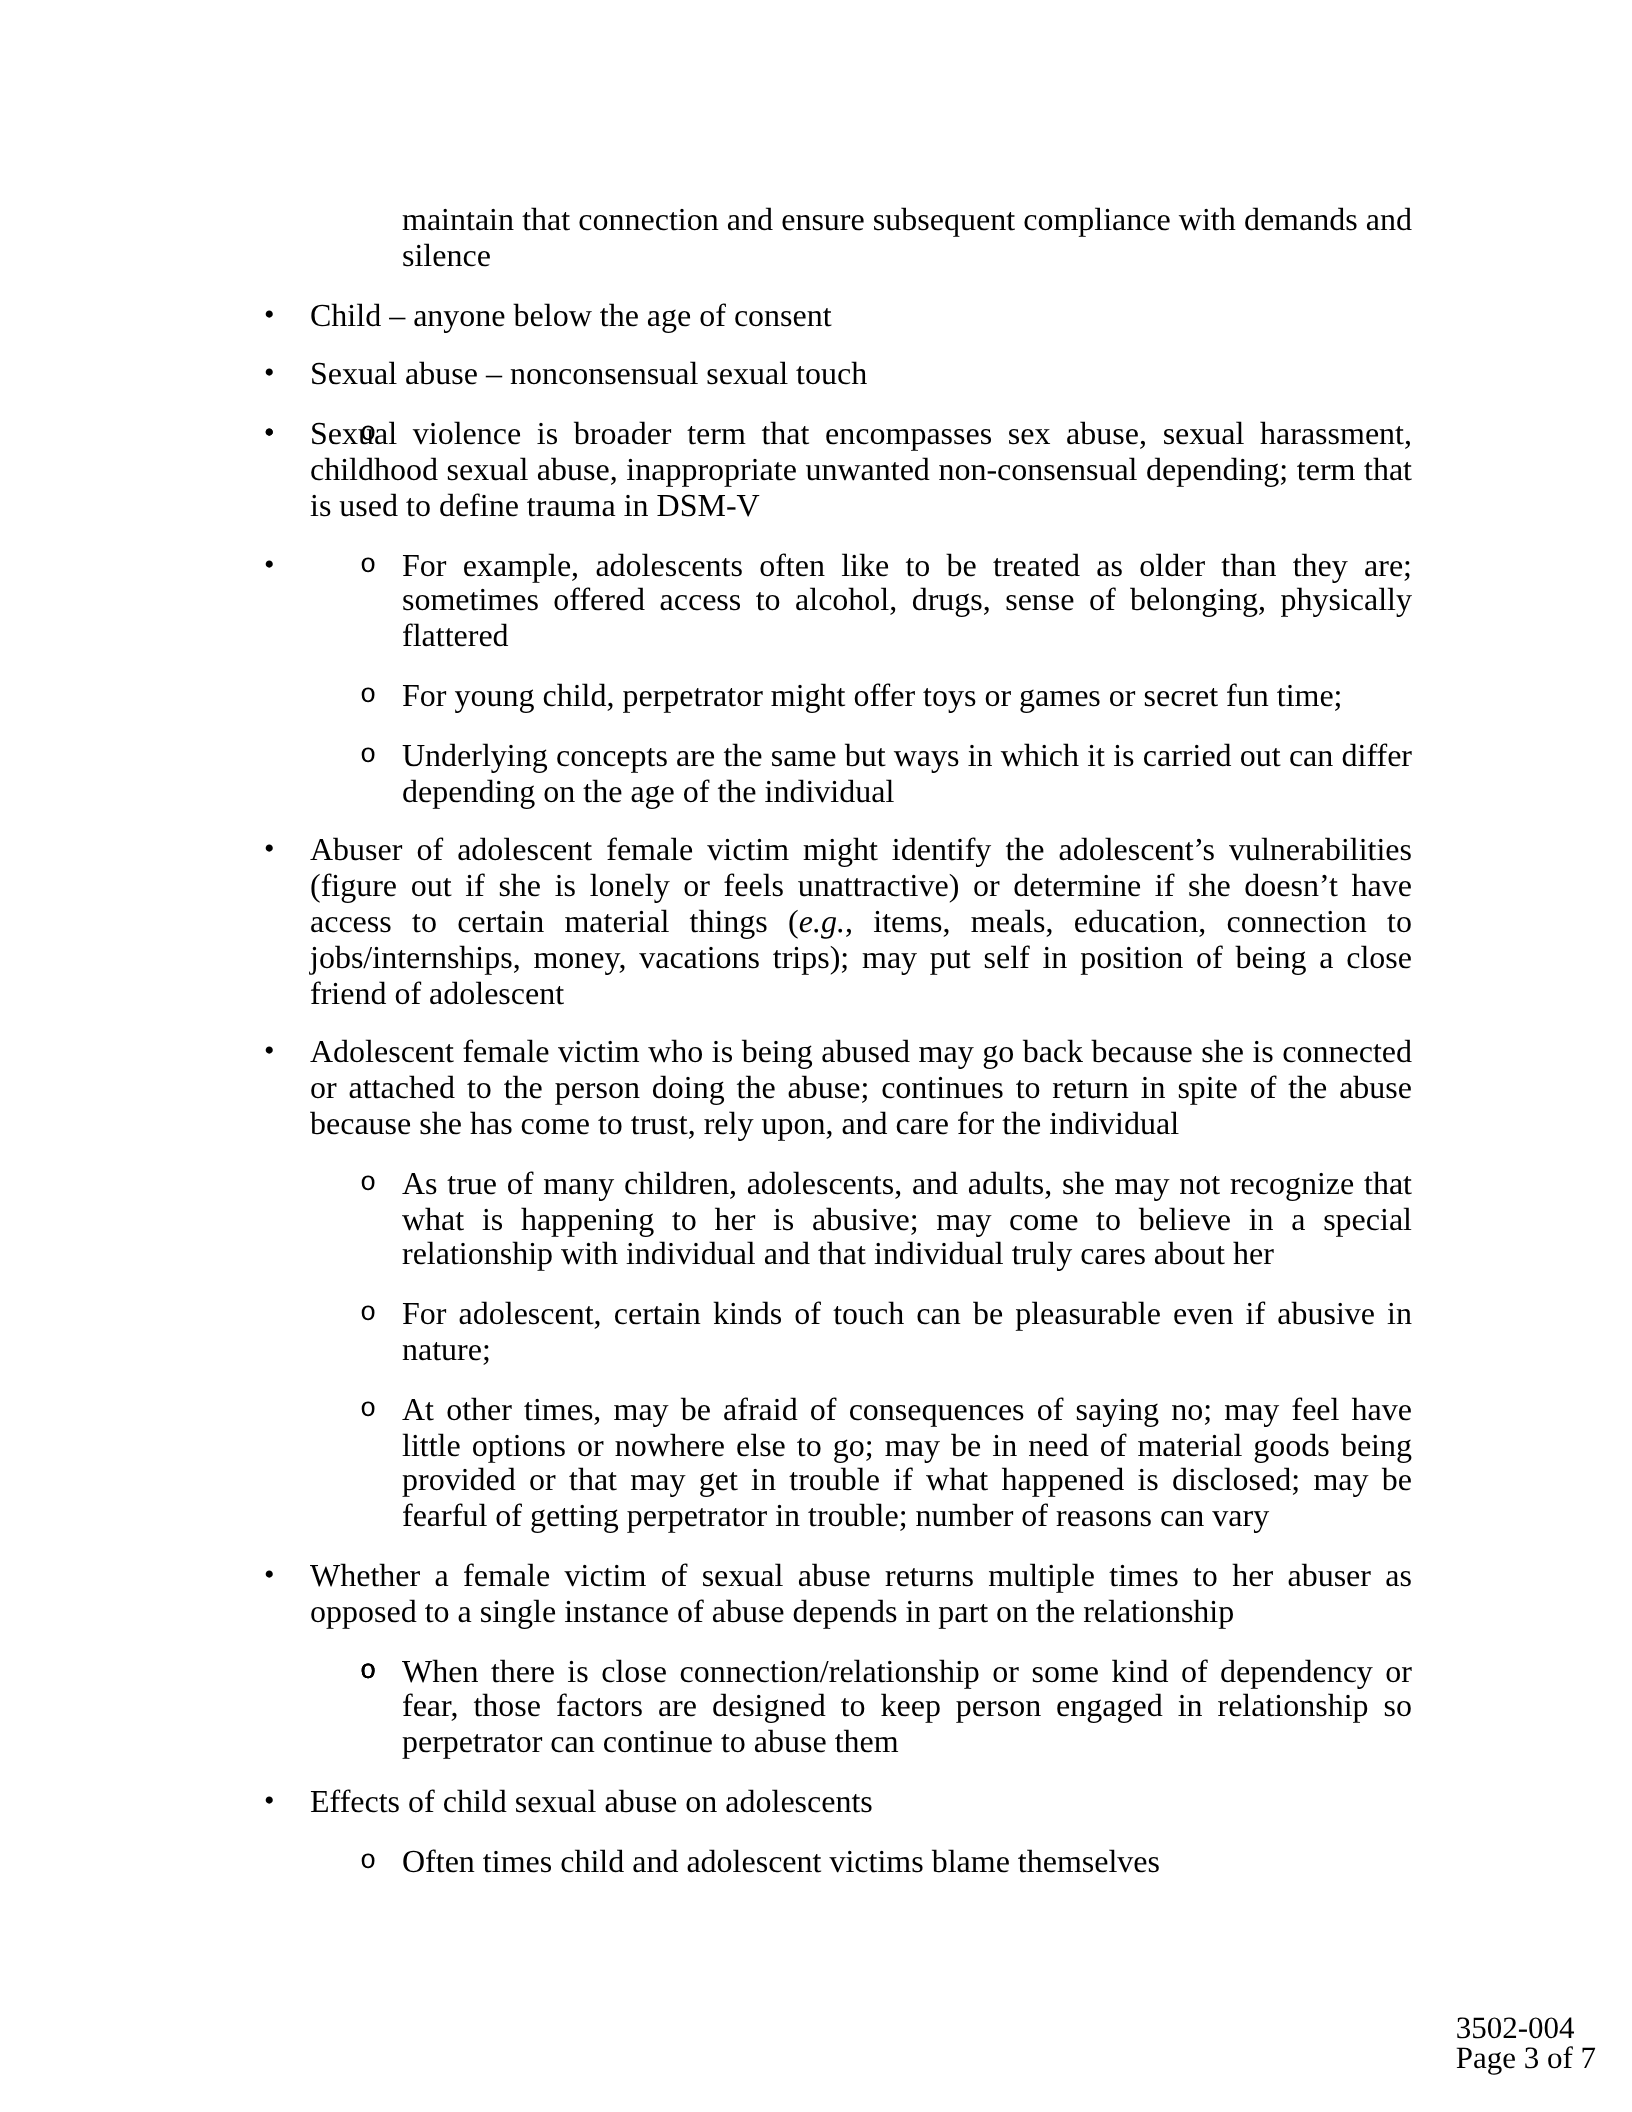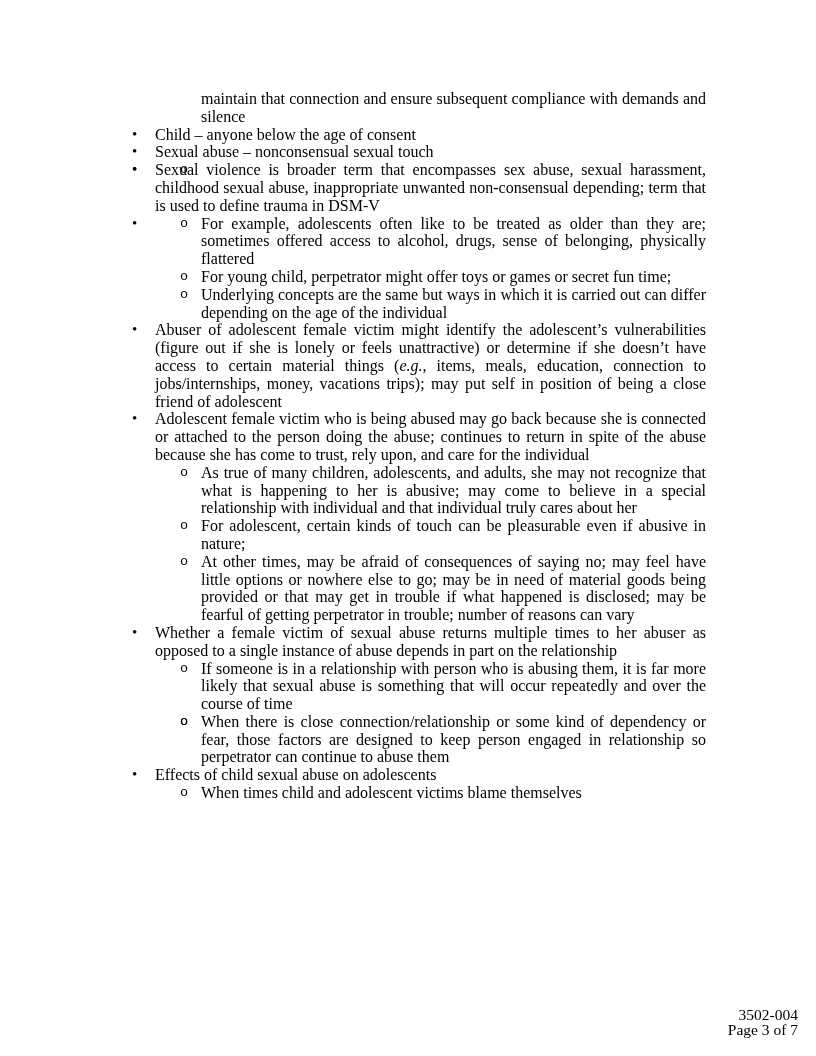--- a/index.html
+++ b/index.html
@@ -16,40 +16,40 @@
   }
   .content {
     position: absolute;
     left: 0;
     top: 90px;
     width: 706px;
   }
   .item {
     position: relative;
     text-align: justify;
+    margin-top: 12px;
   }
   .item.l1 { padding-left: 155px; }
   .item.l2 { padding-left: 201px; }
   .item.cont { padding-left: 201px; }
   .marker {
     position: absolute;
     top: 0;
   }
   .l1 > .marker { left: 132px; font-size: 15px; }
   .l2 > .marker {
     left: 180px;
     font-family: "Liberation Mono", monospace;
     font-size: 13.5px;
   }
   .italic { font-style: italic; font-family: Liberation Serif, serif; }
   .footer {
     position: absolute;
     right: 18px;
     top: 1008px;
-    text-align: right;
     font-size: 15.5px;
     line-height: 14.5px;
     white-space: nowrap;
   }
 </style>
 </head>
 <body>
 
 <div class="page">
   <div class="content">
@@ -62,23 +62,23 @@
       <div class="item l1"><span class="marker">•</span></div>
       <div class="item l2"><span class="marker">o</span><span><span>For example, adolescents often like to be treated as older than they are; sometimes offered access to alcohol, drugs, sense of belonging, physically flattered</span></span></div>
       <div class="item l2"><span class="marker">o</span><span><span>For young child, perpetrator might offer toys or games or secret fun time;</span></span></div>
       <div class="item l2"><span class="marker">o</span><span><span>Underlying concepts are the same but ways in which it is carried out can differ depending on the age of the individual</span></span></div>
       <div class="item l1"><span class="marker">•</span><span><span>Abuser of adolescent female victim might identify the adolescent’s vulnerabilities (figure out if she is lonely or feels unattractive) or determine if she doesn’t have access to certain material things (</span><span class="italic">e.g.</span><span>, items, meals, education, connection to jobs/internships, money, vacations trips); may put self in position of being a close friend of adolescent</span></span></div>
       <div class="item l1"><span class="marker">•</span><span><span>Adolescent female victim who is being abused may go back because she is connected or attached to the person doing the abuse; continues to return in spite of the abuse because she has come to trust, rely upon, and care for the individual</span></span></div>
       <div class="item l2"><span class="marker">o</span><span><span>As true of many children, adolescents, and adults, she may not recognize that what is happening to her is abusive; may come to believe in a special relationship with individual and that individual truly cares about her</span></span></div>
       <div class="item l2"><span class="marker">o</span><span><span>For adolescent, certain kinds of touch can be pleasurable even if abusive in nature;</span></span></div>
       <div class="item l2"><span class="marker">o</span><span><span>At other times, may be afraid of consequences of saying no; may feel have little options or nowhere else to go; may be in need of material goods being provided or that may get in trouble if what happened is disclosed; may be fearful of getting perpetrator in trouble; number of reasons can vary</span></span></div>
       <div class="item l1"><span class="marker">•</span><span><span>Whether a female victim of sexual abuse returns multiple times to her abuser as opposed to a single instance of abuse depends in part on the relationship</span></span></div>
-      <div class="item l2"><span class="marker">o</span><span><span>If someone is in a relationship with person who is abusing them, it is far more likely that sexual abuse is something that will occur repeatedly and over the course of time</span></span></div>
+      <div class="item l2"><span class="marker">o</span></div>
       <div class="item l2"><span class="marker">o</span></div>
       <div class="item l2"><span class="marker">o</span><span><span>When there is close connection/relationship or some kind of dependency or fear, those factors are designed to keep person engaged in relationship so perpetrator can continue to abuse them</span></span></div>
       <div class="item l1"><span class="marker">•</span><span><span>Effects of child sexual abuse on adolescents</span></span></div>
-      <div class="item l2"><span class="marker">o</span><span><span>When times child and adolescent victims blame themselves</span></span></div>
+      <div class="item l2"><span class="marker">o</span><span><span>Often times child and adolescent victims blame themselves</span></span></div>
     </div>
   <div class="footer">
     <div>3502-004</div>
     <div>Page 3 of 7</div>
   </div>
 </div>
 
 </body></html>

